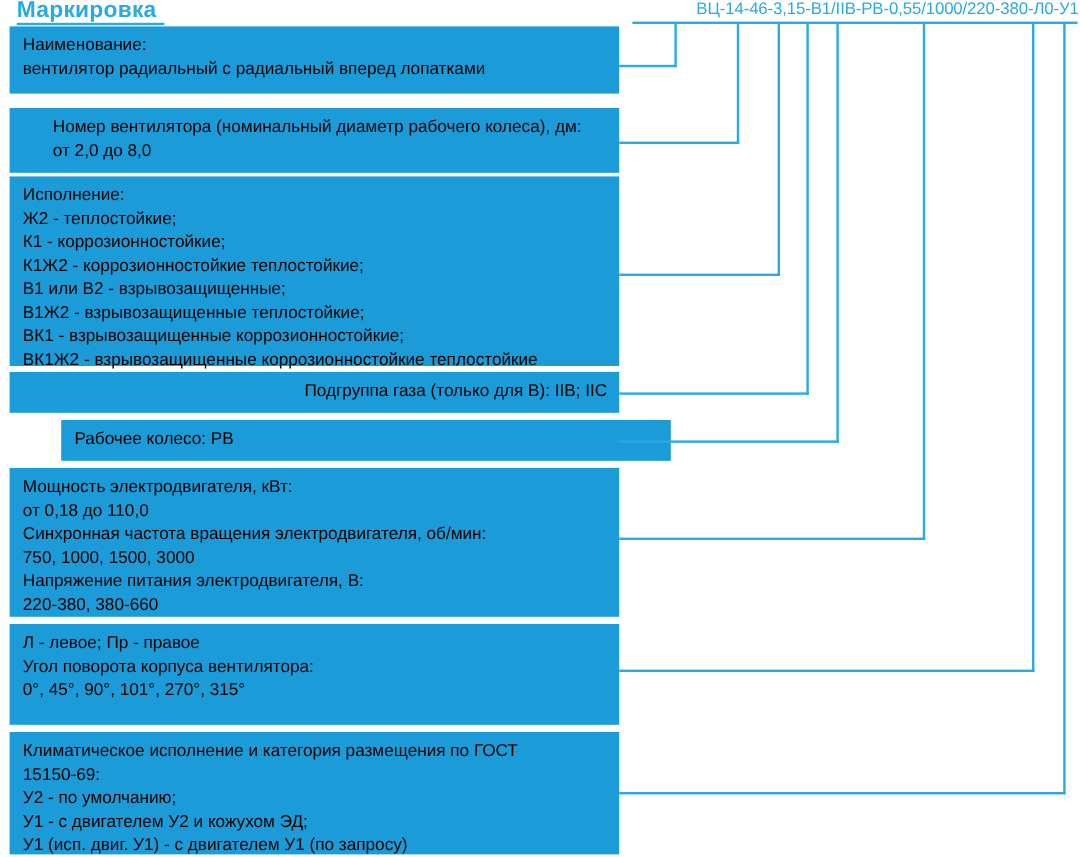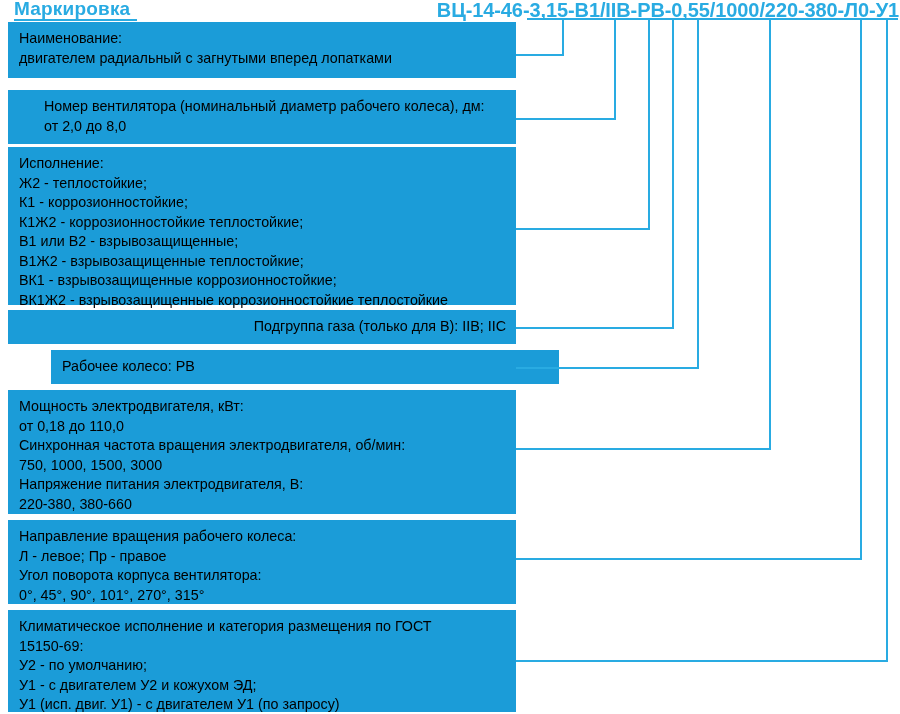--- a/index.html
+++ b/index.html
@@ -34,22 +34,22 @@
     left: 14px;
     top: 19px;
     width: 123px;
     height: 2px;
     background: #29ABE2;
   }
   .code {
     position: absolute;
     right: 1px;
     top: -1px;
-    font-size: 20px;
-    font-weight: bold;
+    font-size: 14px;
+    font-weight: normal;
     color: #29ABE2;
     white-space: nowrap;
     letter-spacing: -0.1px;
   }
   .code-rule {
     position: absolute;
     top: 18px;
     height: 2px;
     background: #29ABE2;
   }
@@ -81,27 +81,27 @@
 <body>
 
 <div id="stage">
 
   <div class="title">Маркировка</div>
   <div class="title-rule"></div>
   <div class="code">ВЦ-14-46-3,15-В1/IIВ-РВ-0,55/1000/220-380-Л0-У1</div>
 
   <div class="seg code-rule" style="left:527px; width:371px;"></div>
 
-  <div class="box" id="b0" style="top:22px;  height:56px;"><span class="ln">Наименование:</span><span class="ln">двигателем радиальный с загнутыми вперед лопатками</span></div>
+  <div class="box" id="b0" style="top:22px;  height:56px;"><span class="ln">Наименование:</span><span class="ln">вентилятор радиальный с радиальный вперед лопатками</span></div>
   <div class="box" id="b1" style="top:90px;  height:54px;padding-left:36px;"><span class="ln">Номер вентилятора (номинальный диаметр рабочего колеса), дм:</span><span class="ln">от 2,0 до 8,0</span></div>
   <div class="box" id="b2" style="top:147px; height:158px;"><span class="ln">Исполнение:</span><span class="ln">Ж2 - теплостойкие;</span><span class="ln">К1 - коррозионностойкие;</span><span class="ln">К1Ж2 - коррозионностойкие теплостойкие;</span><span class="ln">В1 или В2 - взрывозащищенные;</span><span class="ln">В1Ж2 - взрывозащищенные теплостойкие;</span><span class="ln">ВК1 - взрывозащищенные коррозионностойкие;</span><span class="ln">ВК1Ж2 - взрывозащищенные коррозионностойкие теплостойкие</span></div>
   <div class="box" id="b3" style="top:310px; height:34px;text-align:right;"><span class="ln">Подгруппа газа (только для В): IIВ; IIС</span></div>
   <div class="box" id="b4" style="top:350px; height:34px;margin-left:43px;"><span class="ln">Рабочее колесо: РВ</span></div>
   <div class="box" id="b5" style="top:390px; height:124px;"><span class="ln">Мощность электродвигателя, кВт:</span><span class="ln">от 0,18 до 110,0</span><span class="ln">Синхронная частота вращения электродвигателя, об/мин:</span><span class="ln">750, 1000, 1500, 3000</span><span class="ln">Напряжение питания электродвигателя, В:</span><span class="ln">220-380, 380-660</span></div>
-  <div class="box" id="b6" style="top:520px; height:84px;"><span class="ln">Направление вращения рабочего колеса:</span><span class="ln">Л - левое; Пр - правое</span><span class="ln">Угол поворота корпуса вентилятора:</span><span class="ln">0°, 45°, 90°, 101°, 270°, 315°</span></div>
+  <div class="box" id="b6" style="top:520px; height:84px;"><span class="ln">Л - левое; Пр - правое</span><span class="ln">Угол поворота корпуса вентилятора:</span><span class="ln">0°, 45°, 90°, 101°, 270°, 315°</span></div>
   <div class="box" id="b7" style="top:610px; height:102px;"><span class="ln">Климатическое исполнение и категория размещения по ГОСТ</span><span class="ln">15150-69:</span><span class="ln">У2 - по умолчанию;</span><span class="ln">У1 - с двигателем У2 и кожухом ЭД;</span><span class="ln">У1 (исп. двиг. У1) - с двигателем У1 (по запросу)</span></div>
 
   <div class="seg h" style="left:516px; top:54px; width:48px;"></div>
   <div class="seg v" style="left:562px; top:20px; height:36px;"></div>
 
   <div class="seg h" style="left:516px; top:118px; width:100px;"></div>
   <div class="seg v" style="left:614px; top:20px;  height:100px;"></div>
 
   <div class="seg h" style="left:516px; top:228px; width:134px;"></div>
   <div class="seg v" style="left:648px; top:20px;  height:210px;"></div>

